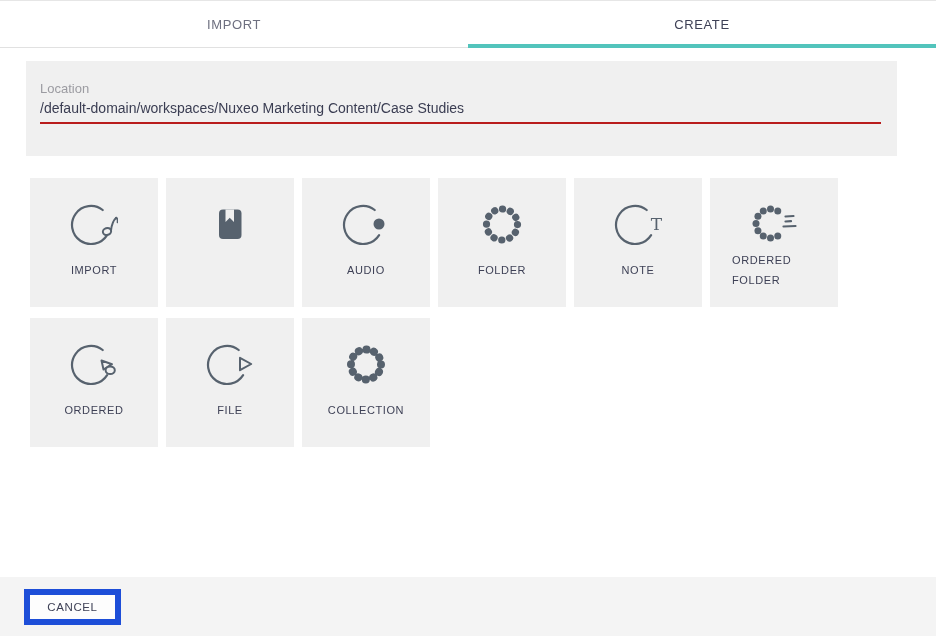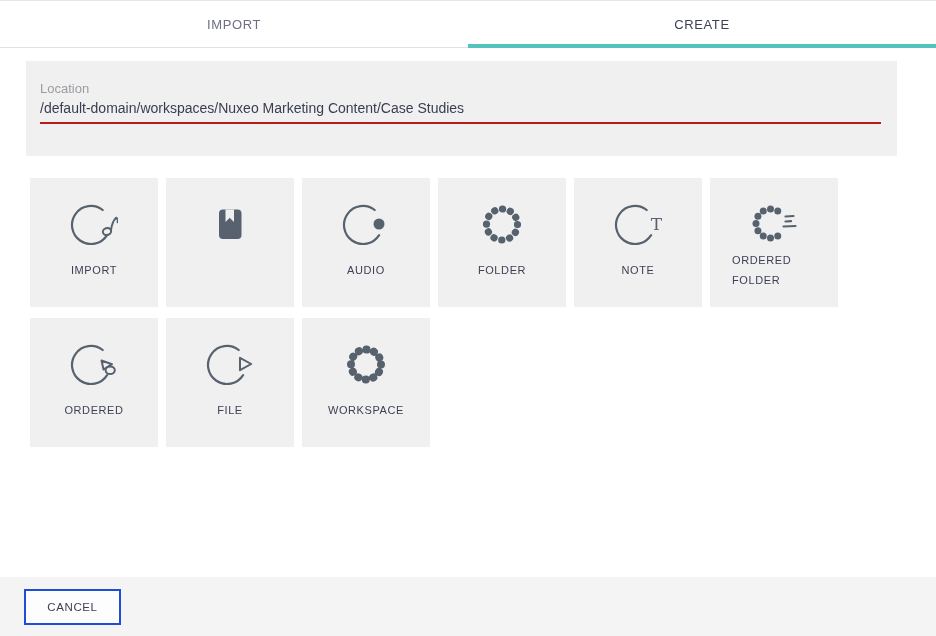--- a/index.html
+++ b/index.html
@@ -54,21 +54,21 @@
     line-height:20px; text-align:center;
   }
   .tile--ordered .tile-label { text-align:left; width:84px; }
   
   .footer {
     position:absolute; left:0; right:0; bottom:0; height:59px;
     background:#f4f4f4;
   }
   .cancel-btn {
     position:absolute; left:24px; top:12px; width:97px; height:36px;
-    background:#fdfdfd; border:2px solid #1d4ed8;
+    background:#fdfdfd; border:6px solid #1d4ed8;
     font-family:"Liberation Sans", sans-serif;
     font-size:11.5px; letter-spacing:0.6px; color:#3e4156; cursor:pointer;
   }
 </style>
 </head>
 <body>
 
 <div class="tabs">
   <div class="tab">
     <span>IMPORT</span>
@@ -192,21 +192,21 @@
       </div>
   </div>
 
   <div class="tile">
     <span class="tile-icon">
       <svg viewBox="0 0 48 48" width="48" height="48" fill="none">
         <circle cx="24" cy="24.5" r="15" stroke="#57626e" stroke-width="8" stroke-linecap="round" stroke-dasharray="0.1 7.75"></circle>
       </svg>
     </span>
     <div class="tile-label-box">
-        <div class="tile-label">WORKSPACE</div>
+        <div class="tile-label">COLLECTION</div>
       </div>
   </div>
 
 </div>
 
 <div class="footer">
   <button class="cancel-btn">CANCEL</button>
 </div>
 
 </body></html>

